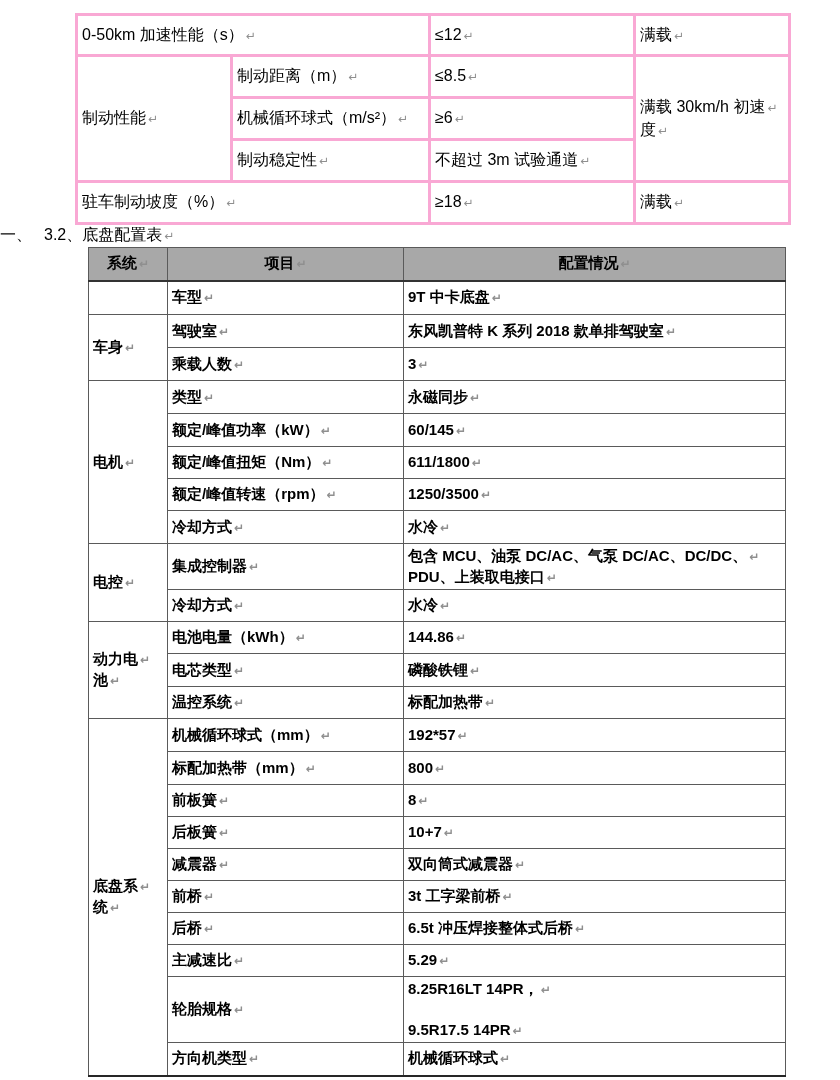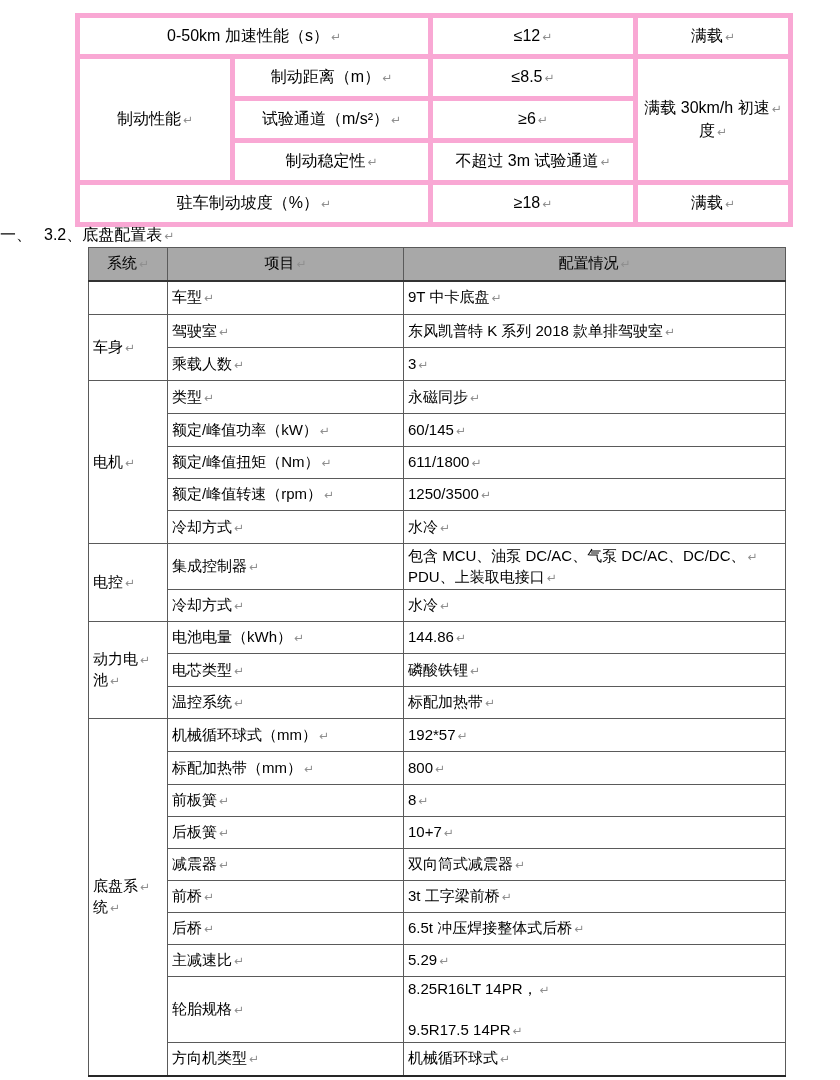--- a/index.html
+++ b/index.html
@@ -6,33 +6,33 @@
   body{
     width:840px;height:1080px;background:#ffffff;position:relative;overflow:hidden;
     font-family:"Liberation Sans","DejaVu Sans",sans-serif;color:#000;
   }
   table{border-collapse:collapse;table-layout:fixed;}
   td,th{overflow:hidden;}
 
   
   .t1{position:absolute;left:75px;top:13px;width:713px;}
   .t1 td{
-    border:5px solid #f9a8d4;text-align:center;vertical-align:middle;
+    border:3px solid #f9a8d4;text-align:left;vertical-align:middle;
     font-size:16px;line-height:22px;padding:0 4px;font-weight:normal;
   }
 
   
   .heading{position:absolute;left:0;top:224px;font-size:16px;line-height:22px;white-space:nowrap;}
   .heading .gap{display:inline-block;width:12px;}
 
   
   .t2{position:absolute;left:88px;top:247px;width:697px;border-bottom:2px solid #262626;}
   .t2 td,.t2 th{
     border:1px solid #5a5a5a;vertical-align:middle;
-    font-size:15px;line-height:20px;padding:0 4px;font-weight:normal;
+    font-size:15px;line-height:20px;padding:0 4px;font-weight:bold;
   }
   .t2 thead th{background:#a8a8a8;border-bottom:2px solid #333333;}
 
   
   .pm{color:#8f8f8f;font-size:12px;margin-left:2px;font-family:"DejaVu Sans",sans-serif;}
   .ln{white-space:nowrap;}
 </style>
 </head>
 <body>
 
@@ -65,21 +65,21 @@
       <td>
           <div class="ln"><span>≤8.5</span><span class="pm">↵</span></div>
         </td>
       <td rowspan="3">
           <div class="ln"><span>满载 30km/h 初速</span><span class="pm">↵</span></div>
           <div class="ln"><span>度</span><span class="pm">↵</span></div>
         </td>
     </tr>
     <tr style="height:42px">
       <td>
-          <div class="ln"><span>试验通道（m/s²）</span><span class="pm">↵</span></div>
+          <div class="ln"><span>机械循环球式（m/s²）</span><span class="pm">↵</span></div>
         </td>
       <td>
           <div class="ln"><span>≥6</span><span class="pm">↵</span></div>
         </td>
     </tr>
     <tr style="height:42px">
       <td>
           <div class="ln"><span>制动稳定性</span><span class="pm">↵</span></div>
         </td>
       <td>

